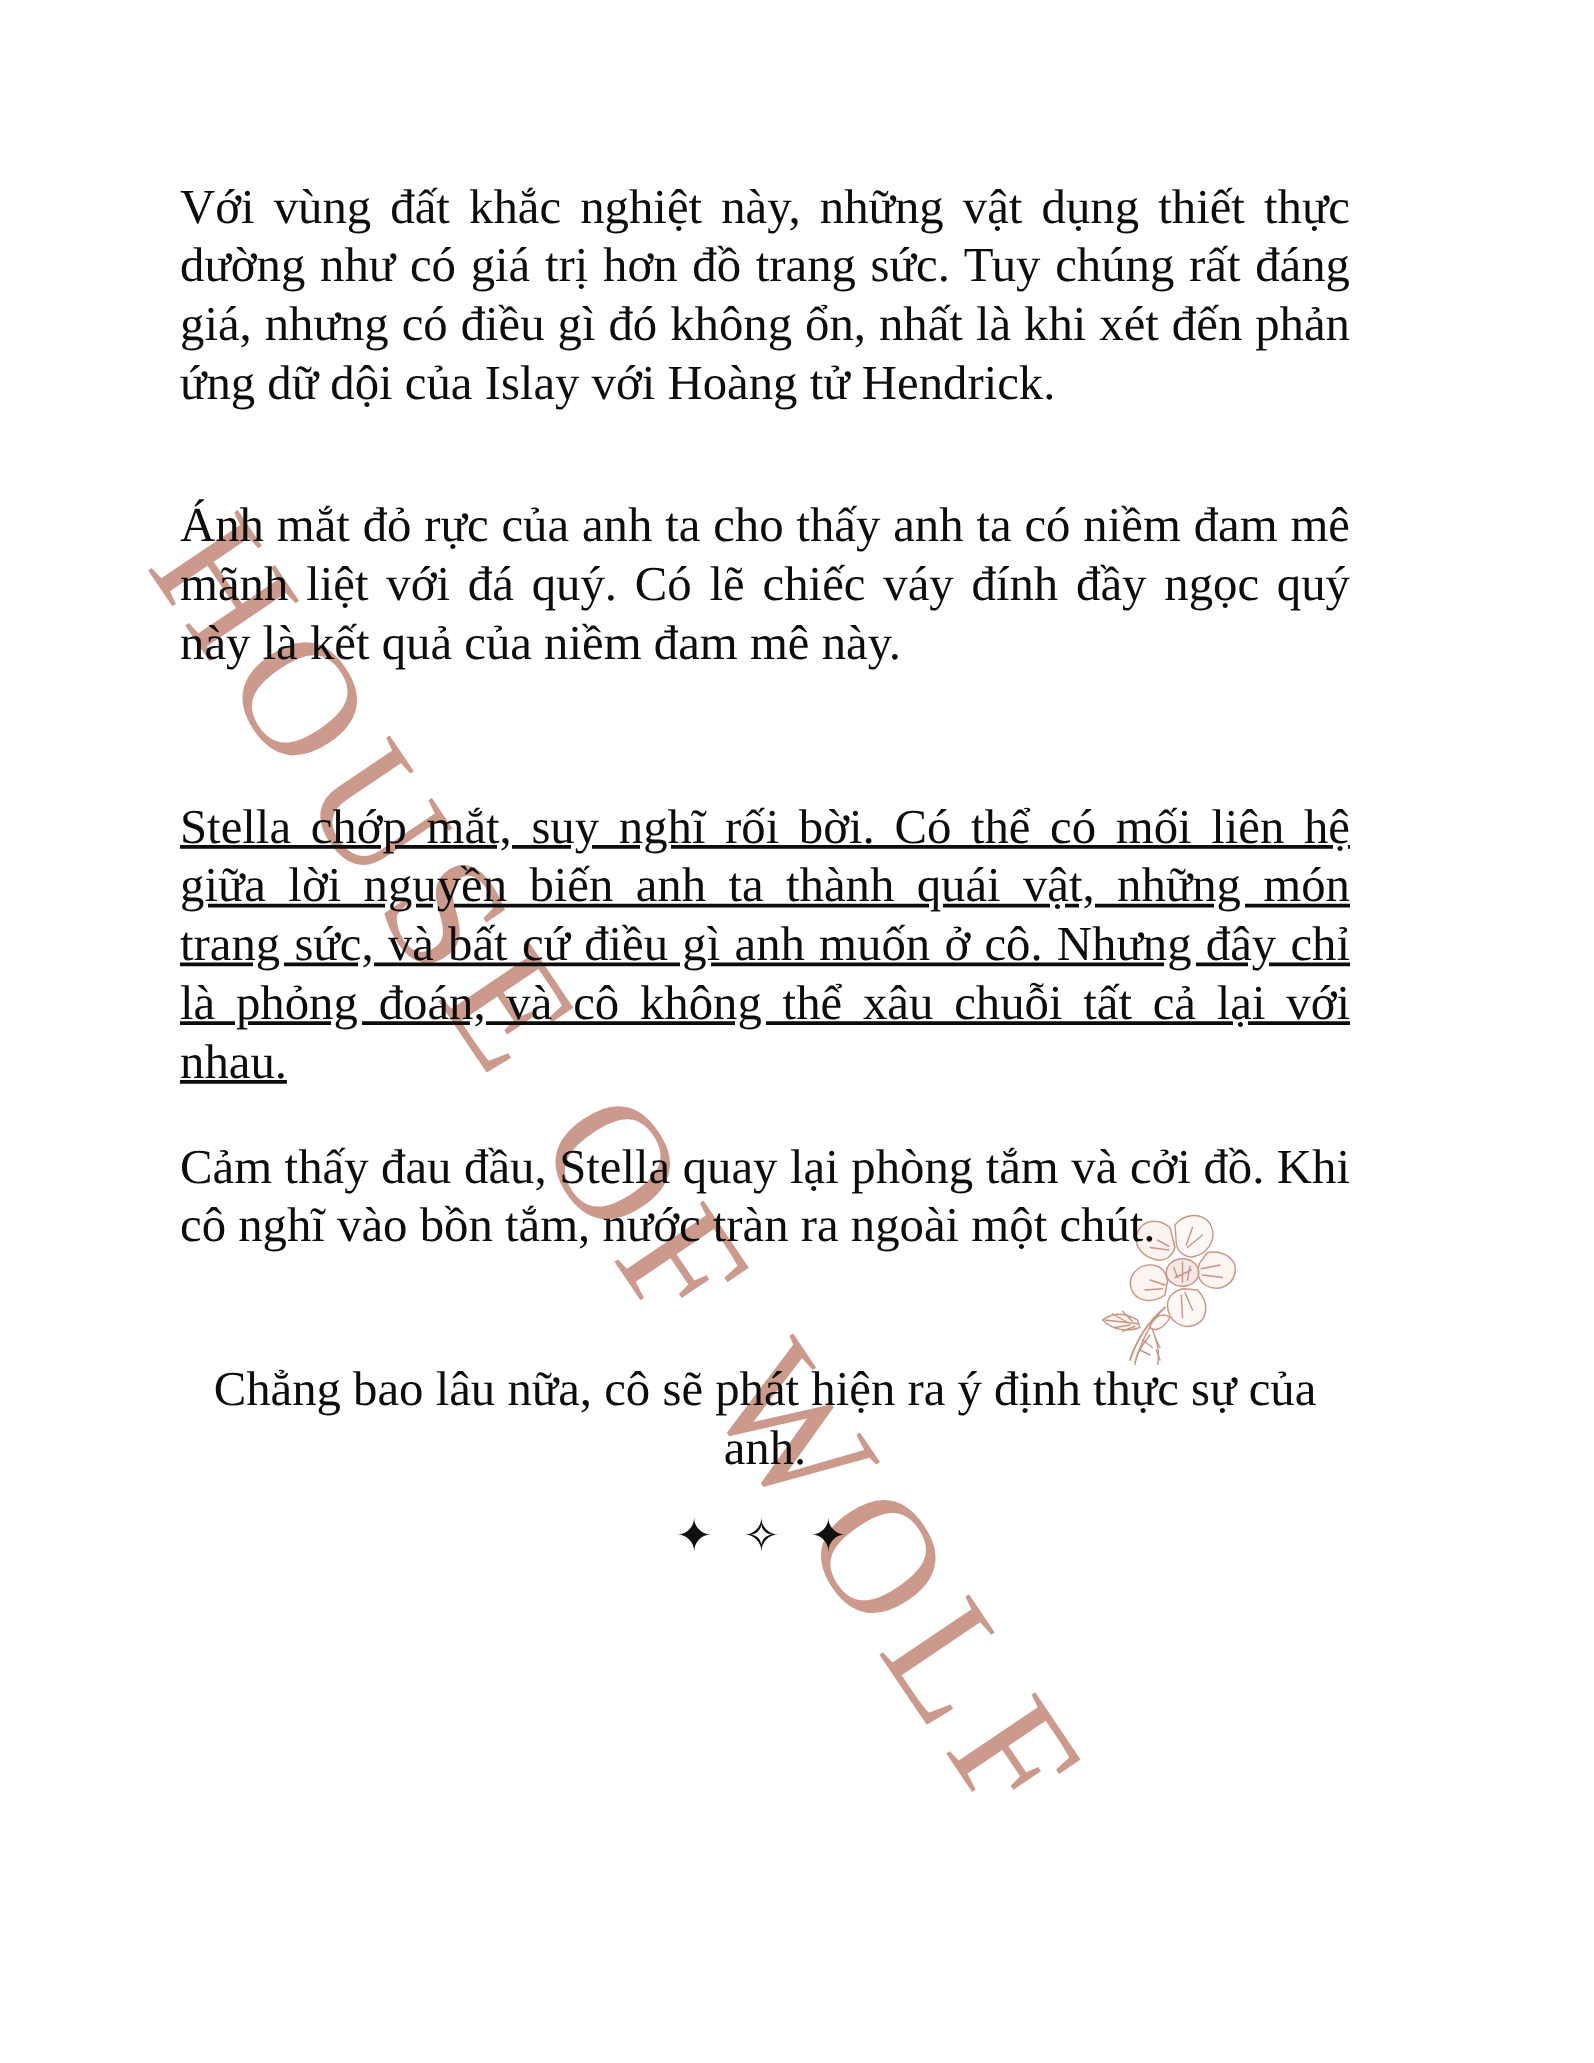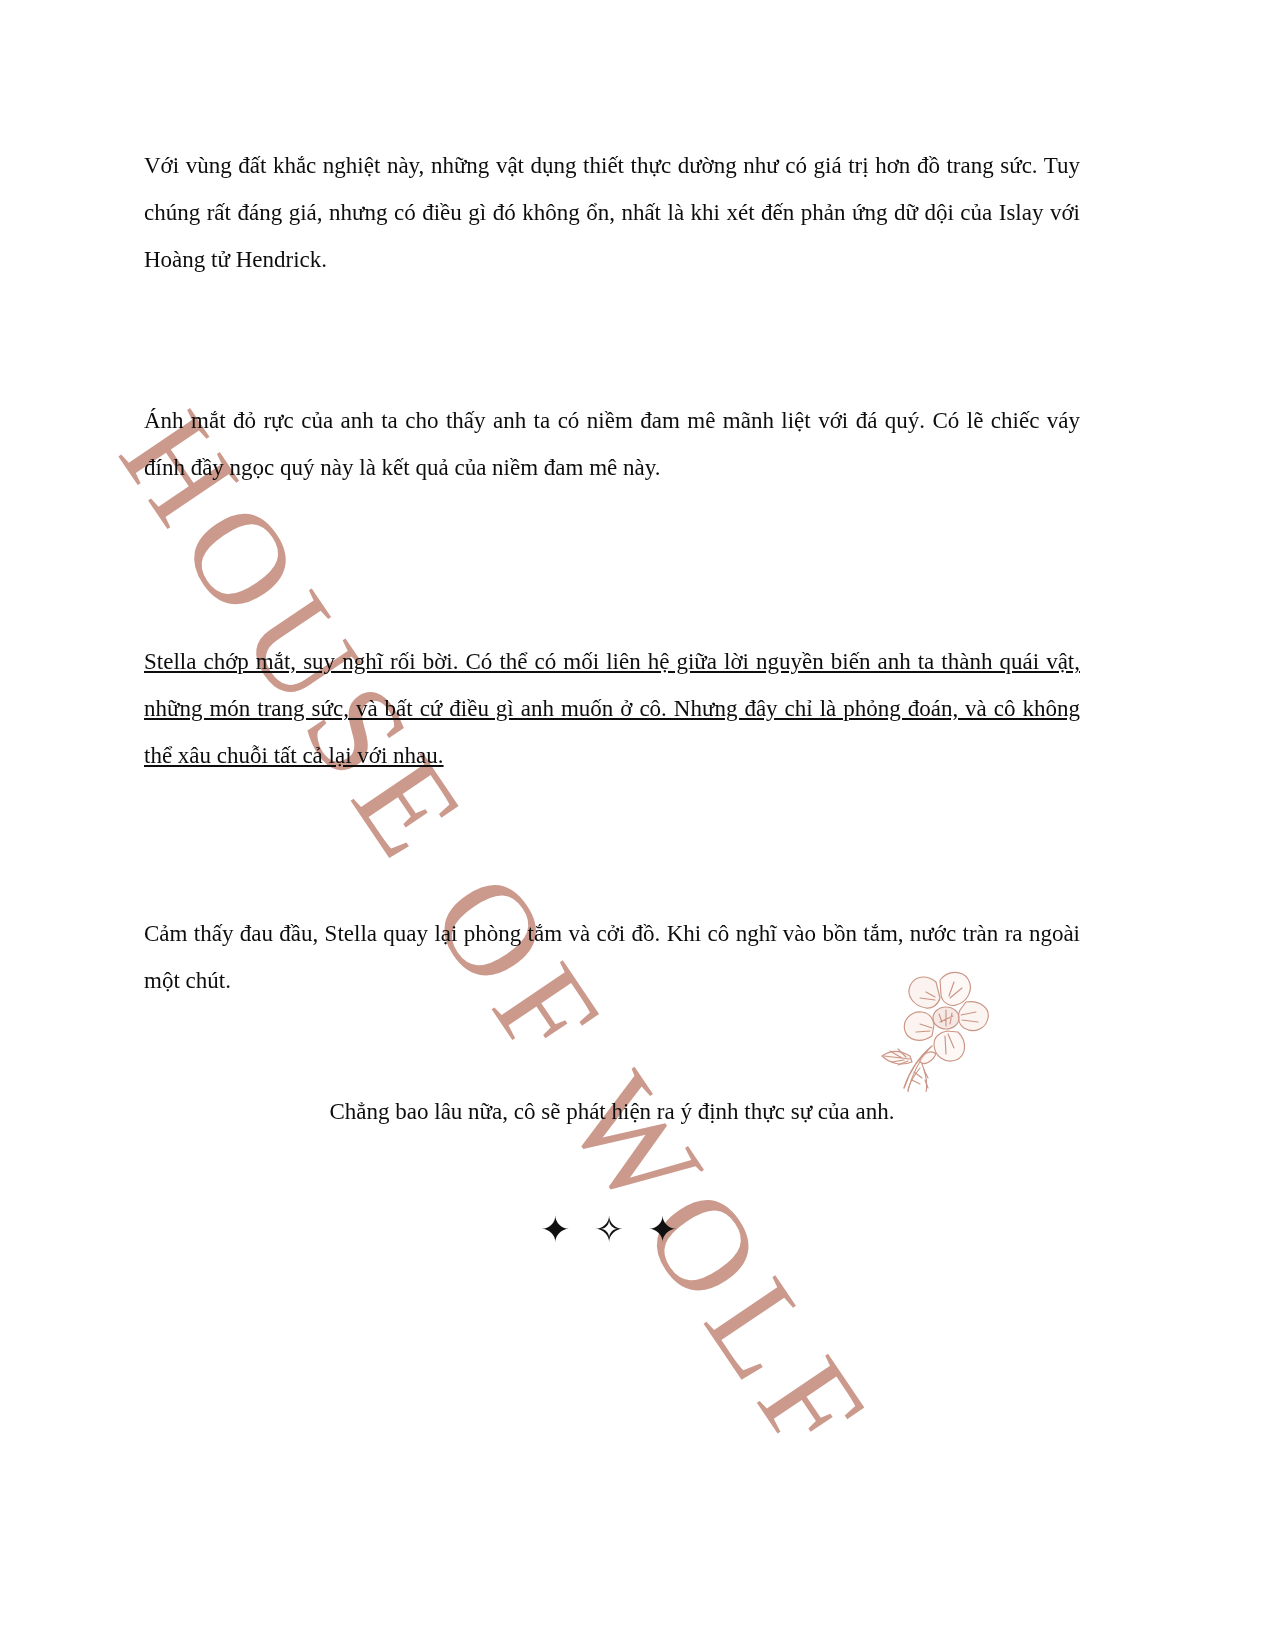--- a/index.html
+++ b/index.html
@@ -55,21 +55,21 @@
   
   .content {
     position: absolute;
     left: 144px;
     top: 0;
     width: 936px;
     height: 1650px;
     z-index: 2;
   }
   .para {
-    font-size: 23px;
+    font-size: 39px;
     line-height: 47px;
     color: #0d0d0d;
     text-align: justify;
     text-justify: inter-word;
     margin: 0;
     -webkit-font-smoothing: antialiased;
   }
   .para.p1 { position: absolute; top: 142px; left: 0; width: 936px; }
   .para.p2 { position: absolute; top: 397px; left: 0; width: 936px; }
   .para.p3 { position: absolute; top: 638px; left: 0; width: 936px; text-decoration: underline; }

